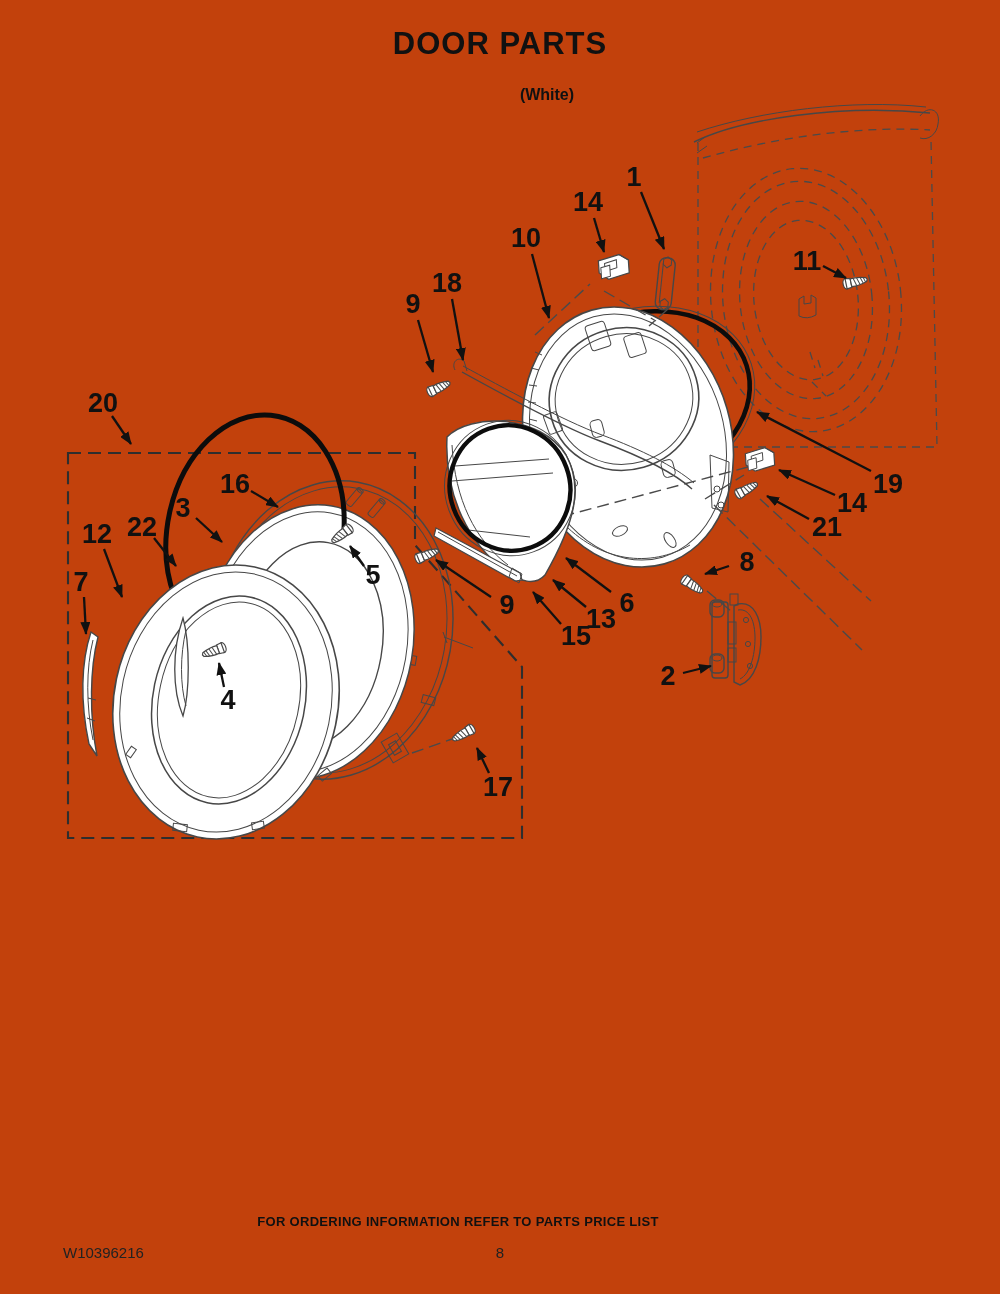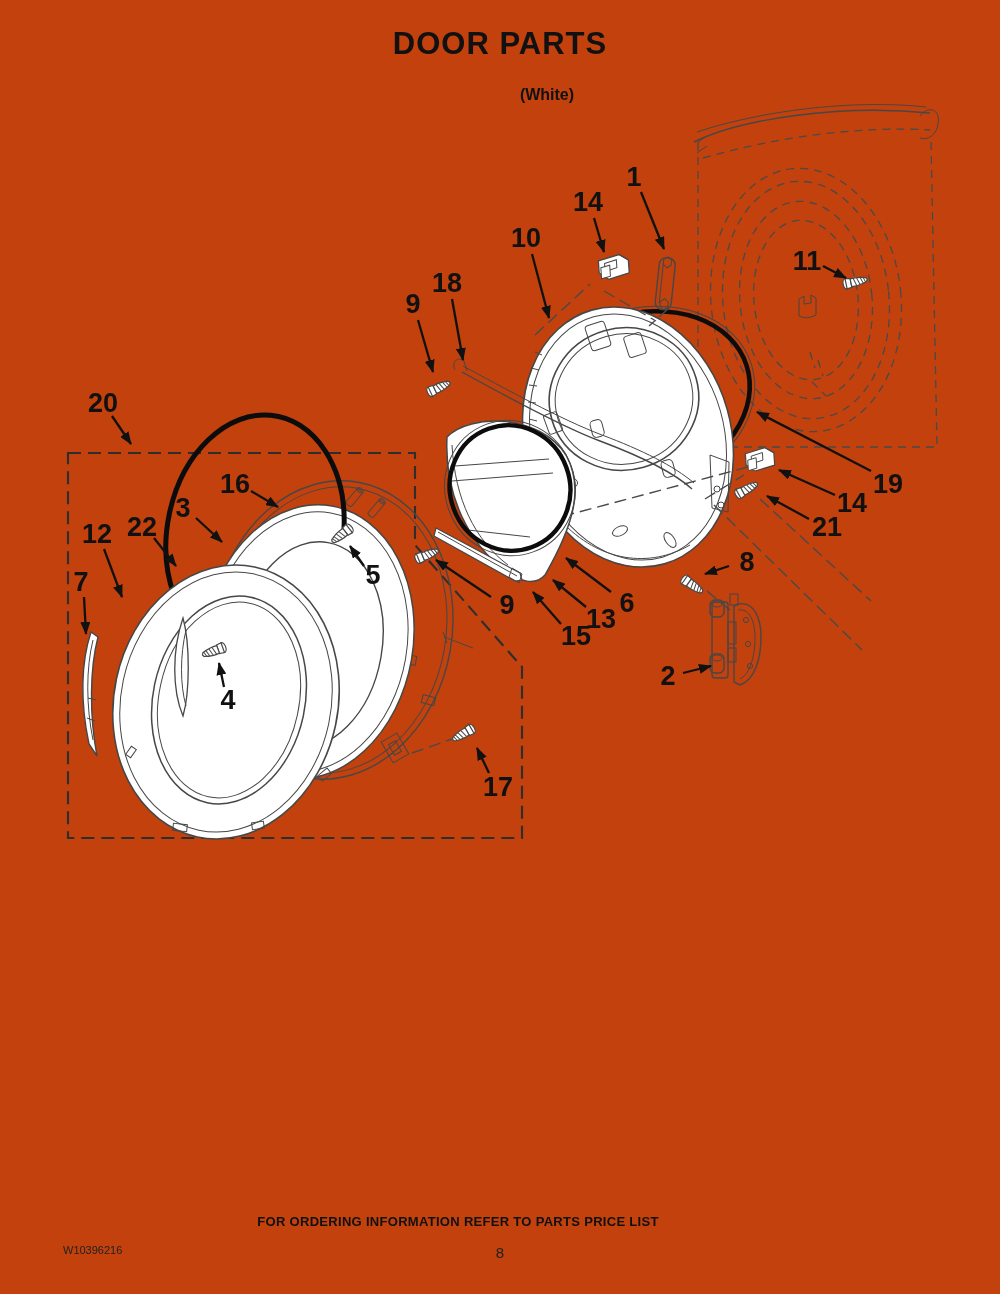--- a/index.html
+++ b/index.html
@@ -4,21 +4,21 @@
 <style>
   html,body{margin:0;padding:0;background:#fff;}
   .page{position:relative;width:1000px;height:1294px;background:#c2410c;overflow:hidden;
         font-family:"Liberation Sans",sans-serif;color:#111;}
   .hdr{position:absolute;left:0;width:1000px;text-align:center;}
   .hdr.title{top:26px;font-size:31px;font-weight:bold;letter-spacing:1px;}
   .hdr.model{top:62px;font-size:18px;font-weight:bold;}
   .hdr.colorline{top:86px;font-size:16px;font-weight:bold;transform:translateX(47px);}
   .ftr-note{position:absolute;left:0;width:916px;top:1214px;text-align:center;
             font-size:13px;font-weight:bold;letter-spacing:.3px;}
-  .ftr-doc{position:absolute;left:63px;top:1244px;font-size:11px;color:#222;}
+  .ftr-doc{position:absolute;left:63px;top:1244px;font-size:15px;color:#222;}
   .ftr-page{position:absolute;left:0;width:1000px;top:1244px;text-align:center;font-size:15px;color:#222;}
   svg.art{position:absolute;left:0;top:0;}
   .ln{stroke:#474747;stroke-width:1.4;fill:none;}
   .ln2{stroke:#474747;stroke-width:1;fill:none;}
   .fillw{fill:#ffffff;}
   .bold-ring{stroke:#0c0c0c;fill:none;}
   .dash-box{stroke:#2e2e2e;stroke-width:2.1;fill:none;stroke-dasharray:13 7;}
   .dashed{stroke:#4a4a4a;stroke-width:1.3;fill:none;stroke-dasharray:8 6;}
   .aline{stroke:#4a4a4a;stroke-width:1.4;fill:none;stroke-dasharray:12 6;}
   .callout-label{font-family:"Liberation Sans",sans-serif;font-weight:bold;font-size:27px;fill:#111;

